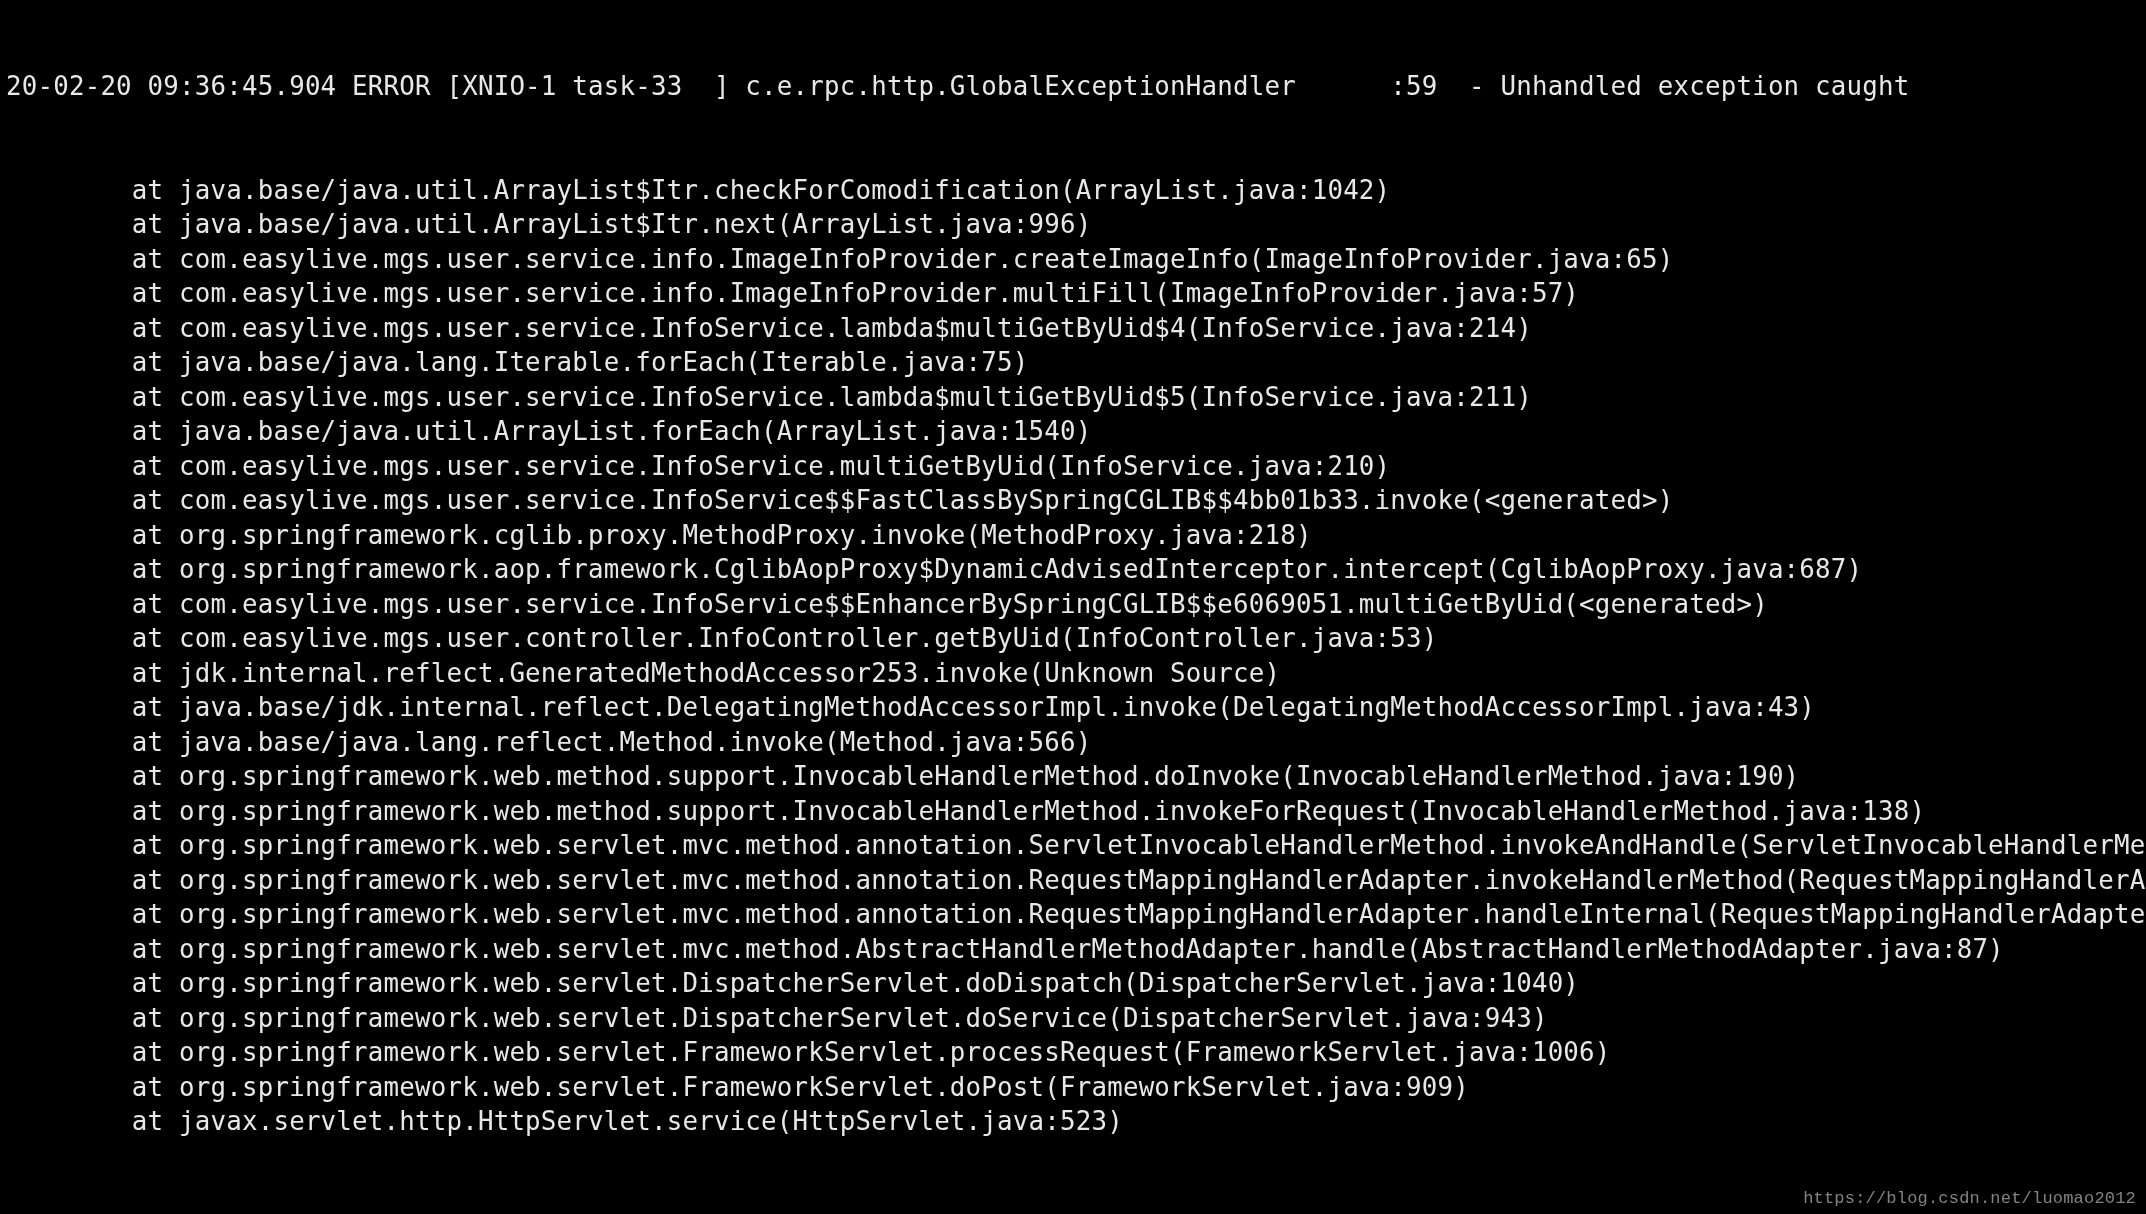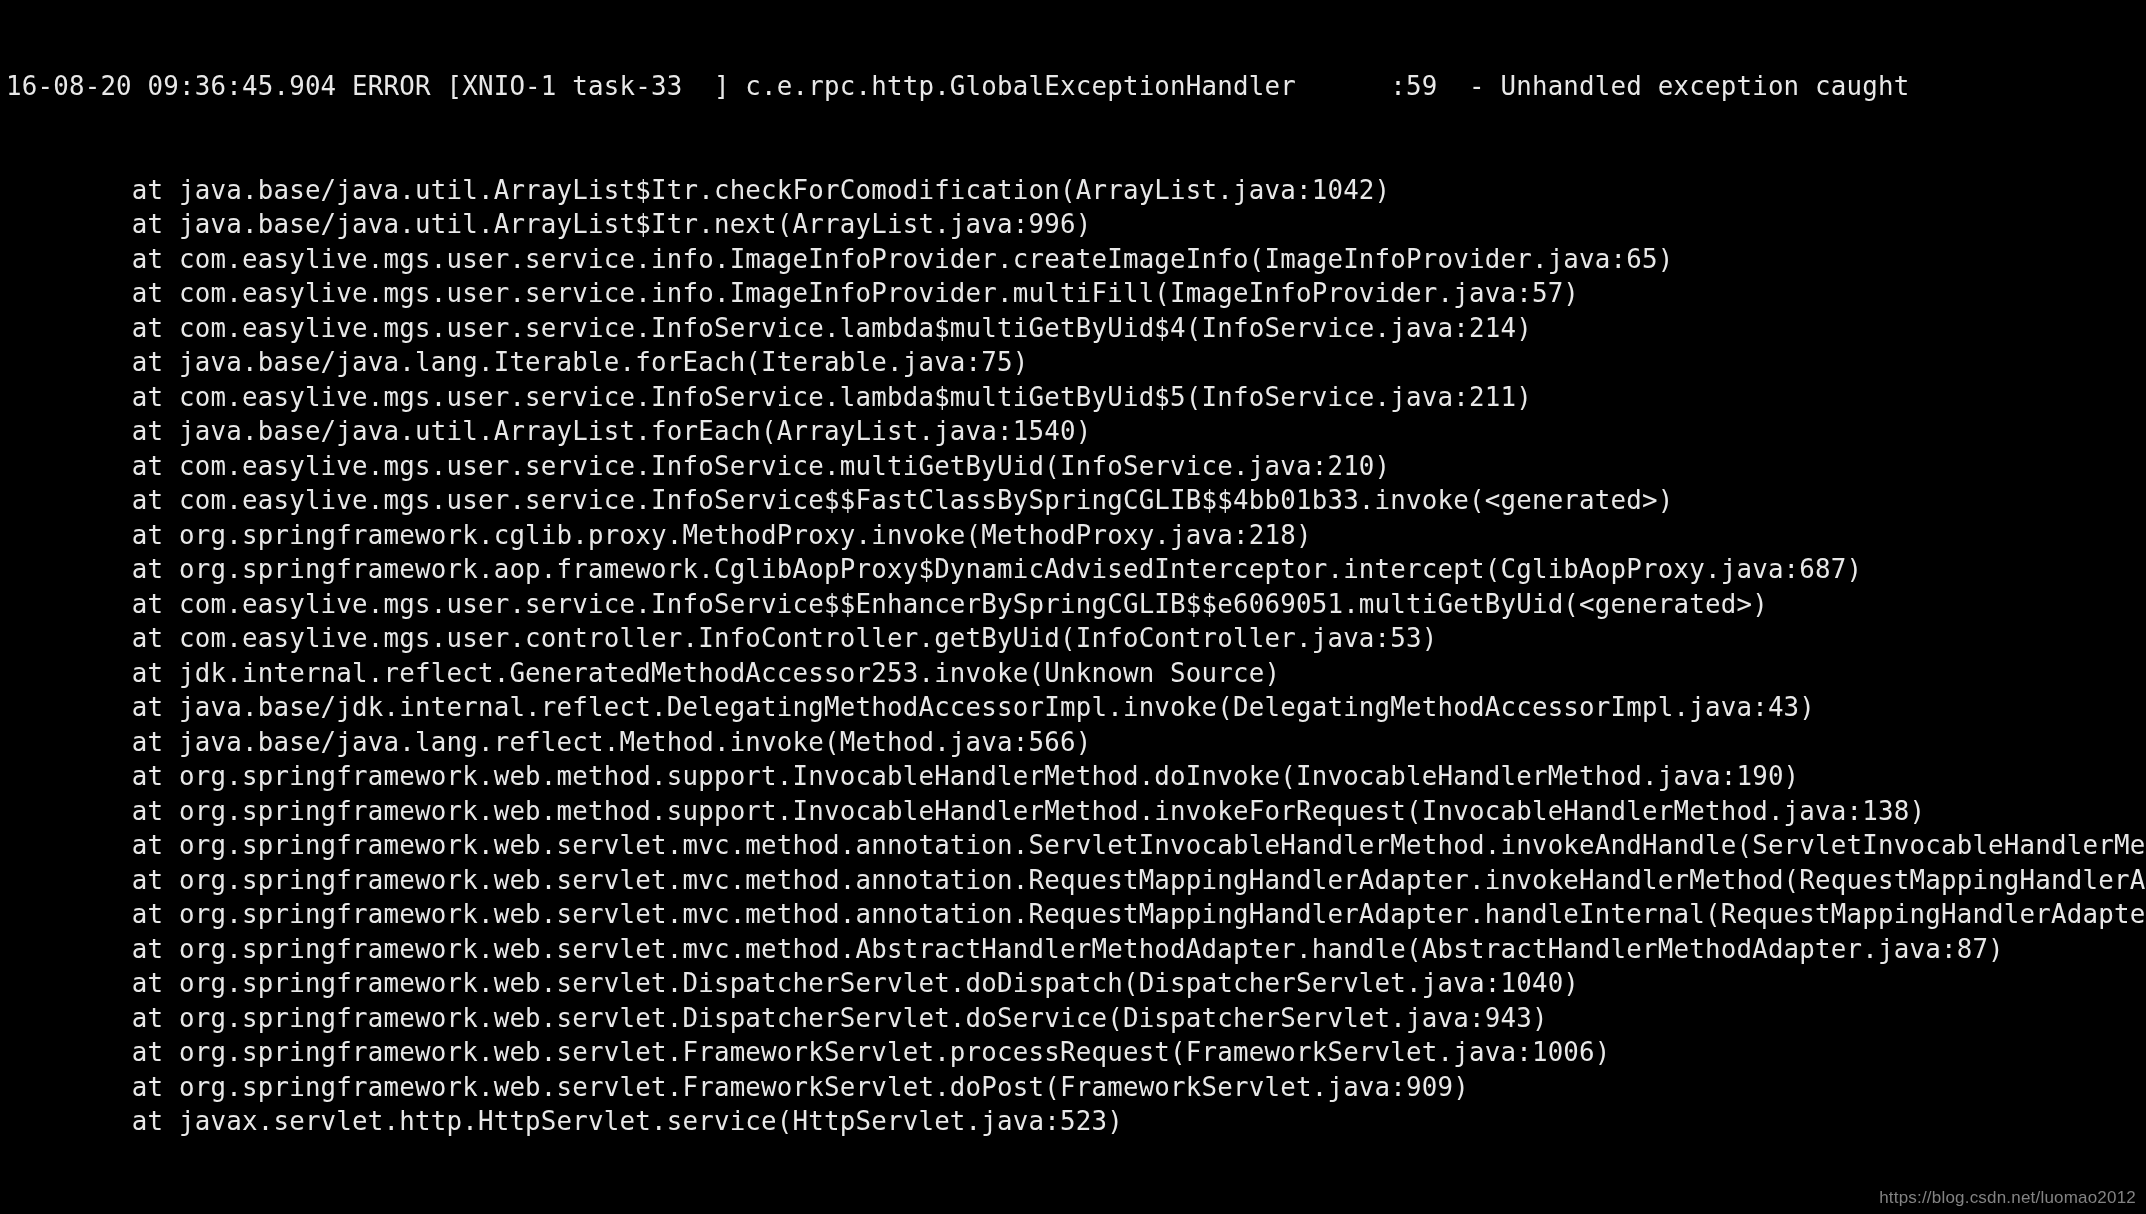--- a/index.html
+++ b/index.html
@@ -19,28 +19,28 @@
     padding: 0 6px;
     letter-spacing: 0.2px;
   }
   .line {
     display: block;
   }
   .watermark {
     position: absolute;
     bottom: 6px;
     right: 10px;
-    font-family: Liberation Sans, sans-serif;
+    font-family: Liberation Mono, monospace;
     font-size: 17px;
     color: #9a9a9a;
     opacity: 0.85;
     letter-spacing: 0.2px;
   }
 </style>
 </head>
 <body>
 
 <div class="console">
-  <span class="line">16-08-20 09:36:45.904 ERROR [XNIO-1 task-33  ] c.e.rpc.http.GlobalExceptionHandler      :59  - Unhandled exception caught</span>
+  <span class="line">20-02-20 09:36:45.904 ERROR [XNIO-1 task-33  ] c.e.rpc.http.GlobalExceptionHandler      :59  - Unhandled exception caught</span>
   <div id="frames-container"><span class="line">        at java.base/java.util.ArrayList$Itr.checkForComodification(ArrayList.java:1042)</span><span class="line">        at java.base/java.util.ArrayList$Itr.next(ArrayList.java:996)</span><span class="line">        at com.easylive.mgs.user.service.info.ImageInfoProvider.createImageInfo(ImageInfoProvider.java:65)</span><span class="line">        at com.easylive.mgs.user.service.info.ImageInfoProvider.multiFill(ImageInfoProvider.java:57)</span><span class="line">        at com.easylive.mgs.user.service.InfoService.lambda$multiGetByUid$4(InfoService.java:214)</span><span class="line">        at java.base/java.lang.Iterable.forEach(Iterable.java:75)</span><span class="line">        at com.easylive.mgs.user.service.InfoService.lambda$multiGetByUid$5(InfoService.java:211)</span><span class="line">        at java.base/java.util.ArrayList.forEach(ArrayList.java:1540)</span><span class="line">        at com.easylive.mgs.user.service.InfoService.multiGetByUid(InfoService.java:210)</span><span class="line">        at com.easylive.mgs.user.service.InfoService$$FastClassBySpringCGLIB$$4bb01b33.invoke(&lt;generated&gt;)</span><span class="line">        at org.springframework.cglib.proxy.MethodProxy.invoke(MethodProxy.java:218)</span><span class="line">        at org.springframework.aop.framework.CglibAopProxy$DynamicAdvisedInterceptor.intercept(CglibAopProxy.java:687)</span><span class="line">        at com.easylive.mgs.user.service.InfoService$$EnhancerBySpringCGLIB$$e6069051.multiGetByUid(&lt;generated&gt;)</span><span class="line">        at com.easylive.mgs.user.controller.InfoController.getByUid(InfoController.java:53)</span><span class="line">        at jdk.internal.reflect.GeneratedMethodAccessor253.invoke(Unknown Source)</span><span class="line">        at java.base/jdk.internal.reflect.DelegatingMethodAccessorImpl.invoke(DelegatingMethodAccessorImpl.java:43)</span><span class="line">        at java.base/java.lang.reflect.Method.invoke(Method.java:566)</span><span class="line">        at org.springframework.web.method.support.InvocableHandlerMethod.doInvoke(InvocableHandlerMethod.java:190)</span><span class="line">        at org.springframework.web.method.support.InvocableHandlerMethod.invokeForRequest(InvocableHandlerMethod.java:138)</span><span class="line">        at org.springframework.web.servlet.mvc.method.annotation.ServletInvocableHandlerMethod.invokeAndHandle(ServletInvocableHandlerMethod.java:105)</span><span class="line">        at org.springframework.web.servlet.mvc.method.annotation.RequestMappingHandlerAdapter.invokeHandlerMethod(RequestMappingHandlerAdapter.java:879)</span><span class="line">        at org.springframework.web.servlet.mvc.method.annotation.RequestMappingHandlerAdapter.handleInternal(RequestMappingHandlerAdapter.java:793)</span><span class="line">        at org.springframework.web.servlet.mvc.method.AbstractHandlerMethodAdapter.handle(AbstractHandlerMethodAdapter.java:87)</span><span class="line">        at org.springframework.web.servlet.DispatcherServlet.doDispatch(DispatcherServlet.java:1040)</span><span class="line">        at org.springframework.web.servlet.DispatcherServlet.doService(DispatcherServlet.java:943)</span><span class="line">        at org.springframework.web.servlet.FrameworkServlet.processRequest(FrameworkServlet.java:1006)</span><span class="line">        at org.springframework.web.servlet.FrameworkServlet.doPost(FrameworkServlet.java:909)</span><span class="line">        at javax.servlet.http.HttpServlet.service(HttpServlet.java:523)</span></div>
 </div>
 
 <div class="watermark">https://blog.csdn.net/luomao2012</div>
 
 </body></html>

